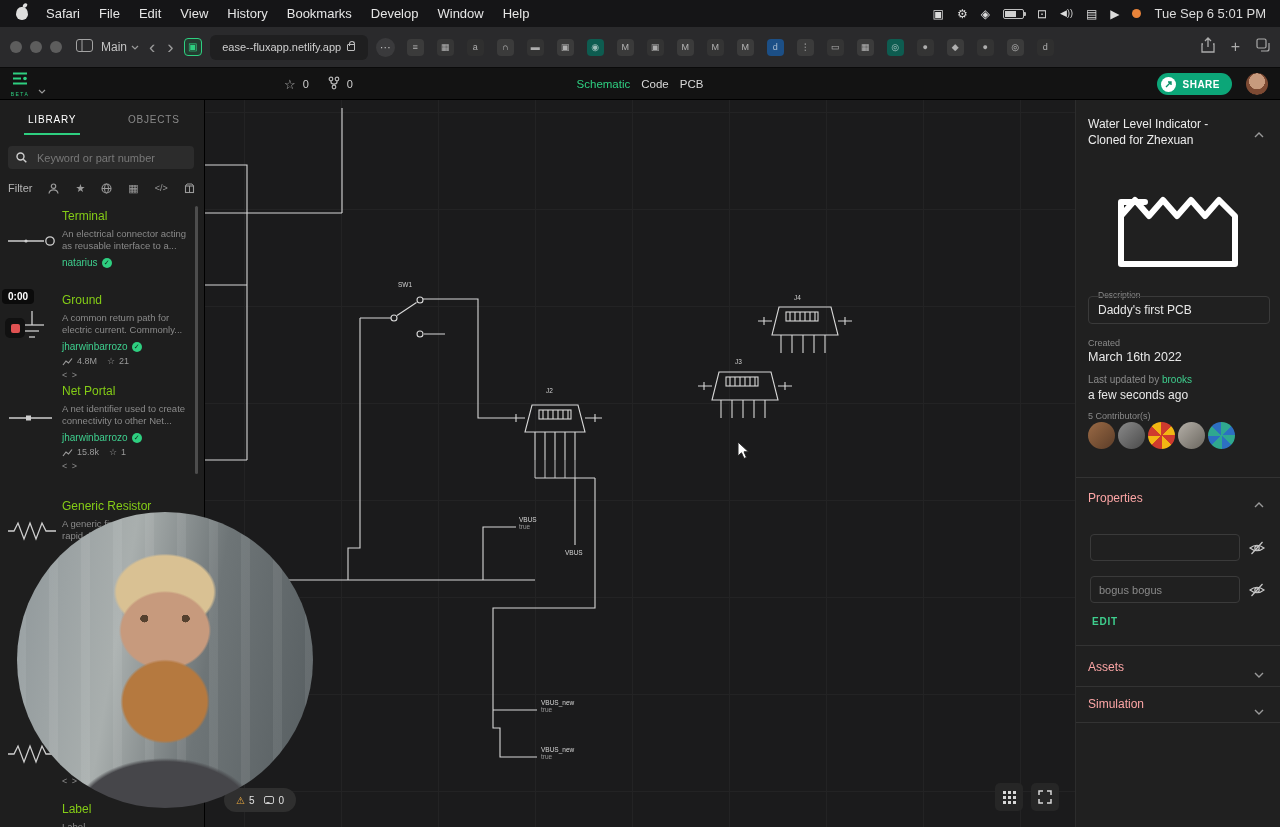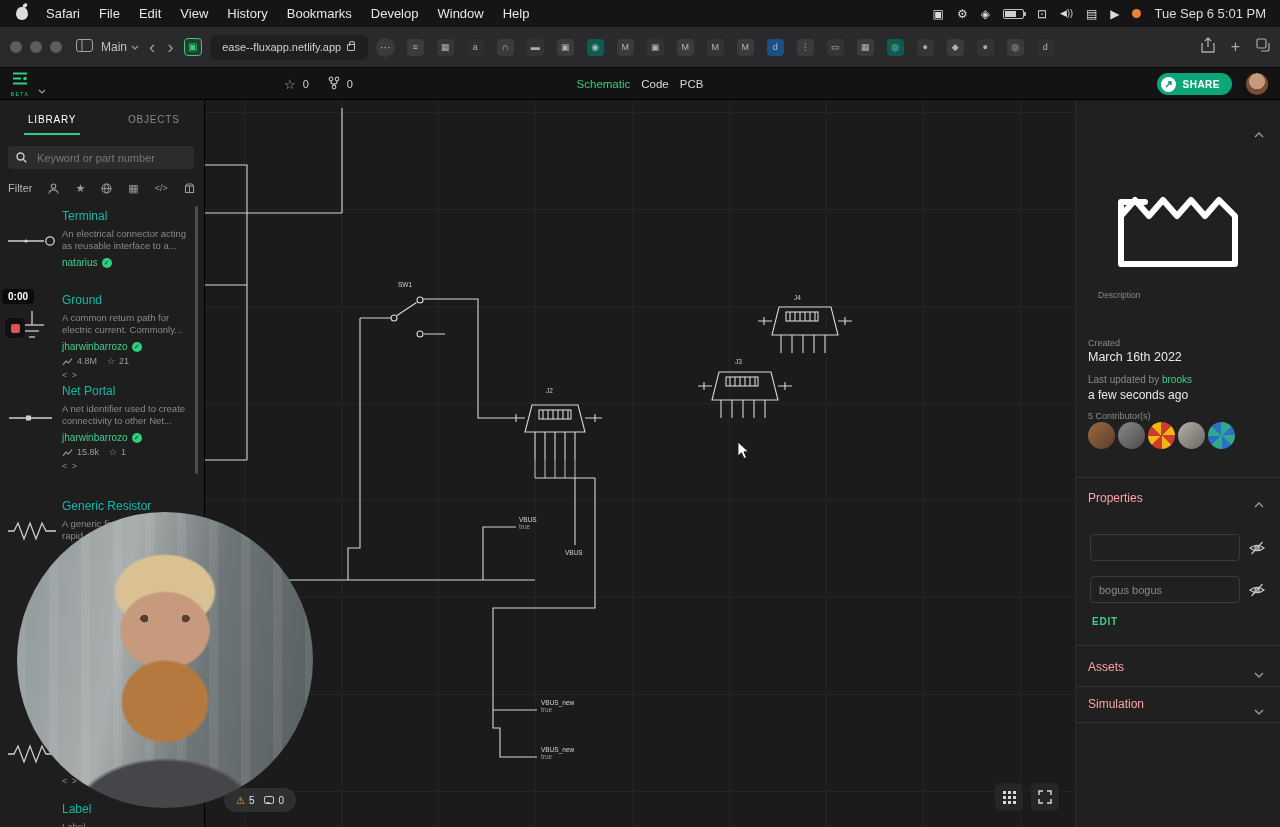--- a/index.html
+++ b/index.html
@@ -51,21 +51,21 @@
 .sidebar{position:absolute;left:0;top:100px;width:205px;height:727px;background:#1e1e1e;border-right:1px solid #000;z-index:10}
 .sbtab{position:absolute;font-size:10px;letter-spacing:.8px}
 .sbunderline{position:absolute;height:2px;background:#2ecf80}
 .search{position:absolute;left:8px;top:46px;width:186px;height:23px;background:#2c2c2c;border-radius:4px;display:flex;align-items:center;padding:0 8px;gap:10px}
 .search input{background:transparent;border:none;outline:none;color:#cccccc;font-size:11px;width:150px;font-family:"Liberation Sans",sans-serif}
 .search input::placeholder{color:#787878}
 .filterrow{position:absolute;left:8px;top:80px;width:186px;height:16px;display:flex;align-items:center;color:#b5b5b5;font-size:11px}
 .ficon{margin-left:16px;color:#9a9a9a;font-size:11px;display:flex;align-items:center}
 .li{position:absolute;left:0;width:196px;padding:4px 8px 0 62px}
 .li .thumb{position:absolute;left:6px;top:18px}
-.li-name{font-size:12px;color:#14b8a6}
+.li-name{font-size:12px;color:#84cc16}
 .li-desc{font-size:9.5px;color:#8a8a8a;line-height:12px;margin-top:5px}
 .li-author{margin-top:5px;font-size:10px;color:#3ecf8e;display:flex;align-items:center;gap:4px}
 .vbadge{width:10px;height:10px;border-radius:50%;background:#2ecf80;color:#10241a;font-size:7px;text-align:center;line-height:10px}
 .li-stats{margin-top:4px;font-size:9px;color:#9a9a9a;display:flex;align-items:center;gap:4px}
 .li-code{margin-top:4px;font-size:9px;color:#8a8a8a;letter-spacing:1px}
 .sb-scroll{position:absolute;left:195px;top:106px;width:3px;height:268px;background:#4d4d4d;border-radius:2px}
 
 .canvas{position:absolute;left:205px;top:100px;width:870px;height:727px;background:#1b1b1c;background-image:linear-gradient(90deg,#232324 1px,transparent 1px),linear-gradient(0deg,#232324 1px,transparent 1px);background-size:97px 97px;background-position:39px 13px;z-index:5}
 .netlabel{position:absolute;font-size:6.5px;color:#d5d5d5;line-height:7px;white-space:nowrap}
 .netlabel .val{color:#9a9a9a}
@@ -455,34 +455,38 @@
         </g>
       </svg>
   </div>
 
   <svg width="13" height="19" style="position:absolute;left:532px;top:341px">
     <path d="M1 1 L1 15 L4.5 11.8 L7 17.5 L9.5 16.4 L7 10.8 L11.5 10.8 Z" fill="#fff" stroke="#222" stroke-width="1"></path>
   </svg>
 </div>
 
 <div class="panel">
+  <div class="ptitle">Water Level Indicator - Cloned for Zhexuan</div>
   <span class="chev" style="left:178px;top:24px">
     <svg width="10" height="6">
         <path d="M1 5 L5 1 L9 5" stroke="#999" fill="none" stroke-width="1.4"></path>
       </svg>
   </span>
 
   <svg width="130" height="96" style="position:absolute;left:37px;top:76px">
     <g stroke="#fff" stroke-width="6" fill="none" stroke-linejoin="round" stroke-linecap="round">
       <path d="M8 88 V40 L22 24 L36 40 L50 24 L64 40 L78 24 L92 40 L106 24 L122 40 V88 Z"></path>
       <path d="M8 40 V26 H32"></path>
     </g>
   </svg>
 
   <span class="desclegend">Description</span>
+  <div class="descbox">
+      <span>Daddy's first PCB</span>
+    </div>
 
   <div class="plabel" style="position:absolute;left:12px;top:238px">Created</div>
   <div class="pvalue" style="position:absolute;left:12px;top:250px">March 16th 2022</div>
 
   <div style="position:absolute;left:12px;top:274px;font-size:10px;color:#8a8a8a">
     <span>Last updated by</span> <span style="color:#3ecf8e">brooks</span>
   </div>
   <div class="pvalue" style="position:absolute;left:12px;top:288px;font-size:12px">a few seconds ago</div>
 
   <div class="plabel" style="position:absolute;left:12px;top:311px">5 Contributor(s)</div>

